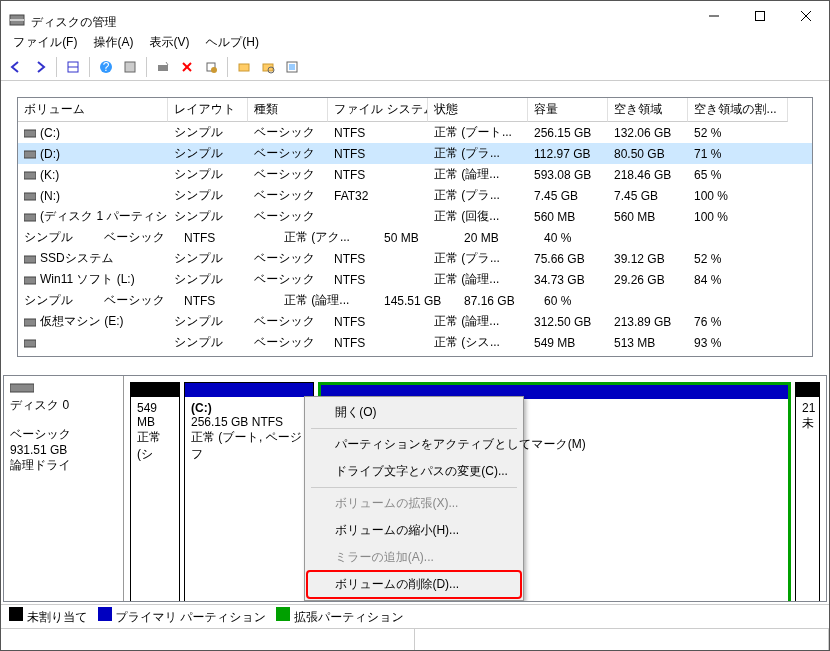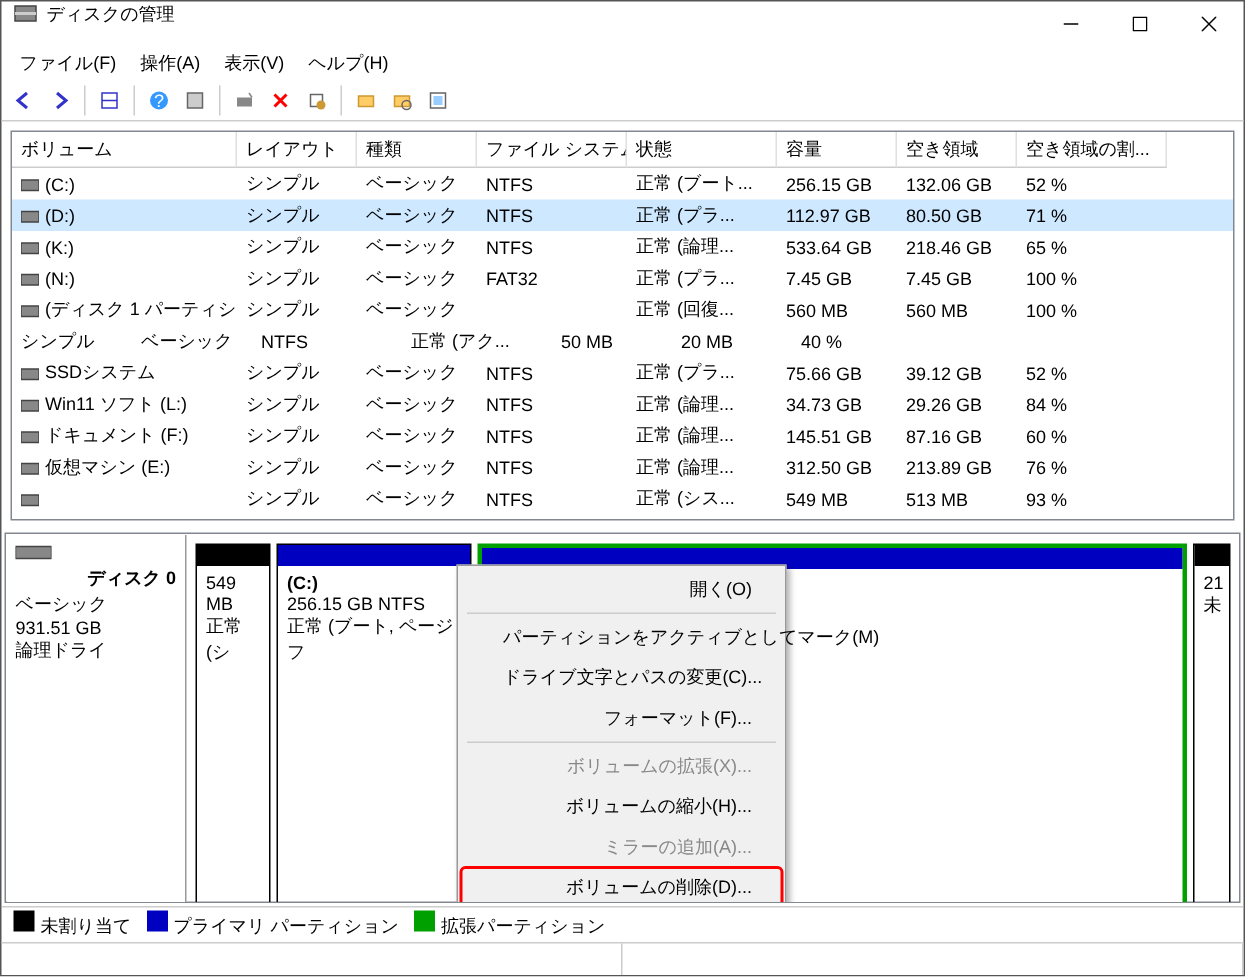--- a/index.html
+++ b/index.html
@@ -1,54 +1,54 @@
 <!DOCTYPE html>
 <html><head>
 <meta charset="utf-8">
 <style>
 * { box-sizing: border-box; margin: 0; padding: 0; font-family: "Meiryo UI", "MS UI Gothic", sans-serif; font-size: 12px; }
 body { background: #fff; color: #000; }
 .window { width: 830px; height: 651px; border: 1px solid #555; display: flex; flex-direction: column; background: #fff; }
-.titlebar { height: 30px; display: flex; align-items: flex-start; padding: 0 0 0 8px; }
+.titlebar { height: 30px; display: flex; align-items: flex-end; padding: 0 0 0 8px; }
 .titlebar .icon { margin-right: 6px; }
 .titlebar .title { flex: 1; font-size: 12px; }
 .winbtn { width: 46px; height: 30px; display: flex; align-items: center; justify-content: center; }
 .menubar { height: 22px; display: flex; align-items: center; padding: 0 4px; gap: 0; }
 .menuitem { padding: 3px 8px; }
 .toolbar { height: 28px; display: flex; align-items: center; padding: 2px 4px; gap: 2px; border-bottom: 1px solid #ccc; }
 .tbtn { width: 22px; height: 22px; display: flex; align-items: center; justify-content: center; border: 1px solid transparent; }
 .tbtn svg { pointer-events: none; }
 .tsep { width: 1px; height: 20px; background: #ccc; margin: 0 3px; }
 .content { flex: 1; display: flex; flex-direction: column; overflow: hidden; }
-.listview { border: 1px solid #828790; margin: 6px; flex: 0 0 auto; }
+.listview { border: 1px solid #828790; margin: 16px; flex: 0 0 auto; }
 .listheader { display: flex; background: #fff; }
 .listheader .col { padding: 3px 6px; border-right: 1px solid #e0e0e0; border-bottom: 1px solid #ccc; background: #fff; white-space: nowrap; overflow: hidden; }
 .listbody { max-height: 234px; overflow-y: auto; }
 .row { display: flex; padding: 1px 0; }
 .row.selected { background: #cde8ff; }
 .cell { padding: 1px 6px; white-space: nowrap; overflow: hidden; display: flex; align-items: center; gap: 4px; }
 .volicon { width: 12px; height: 12px; display: inline-block; }
 .diskview { flex: 1; border: 1px solid #828790; margin: 2px; overflow: auto; }
 .diskrow { display: flex; border-bottom: 1px solid #999; min-height: 90px; }
 .disklabel { width: 120px; border-right: 1px solid #999; padding: 6px; background: #fff; }
-.disklabel .dname { font-weight: bold; margin-bottom: 0; text-align: right; }
+.disklabel .dname { font-weight: normal; margin-bottom: 12px; }
 .diskparts { flex: 1; display: flex; padding: 6px; gap: 4px; position: relative; }
 .part { border: 1px solid #000; display: flex; flex-direction: column; position: relative; }
 .part .stripe { height: 14px; }
 .part .pbody { padding: 4px 6px; font-size: 11px; flex: 1; }
 .part .pbody .ptitle { font-weight: bold; }
 .stripe.primary { background: #0000c0; }
 .stripe.system { background: #000; }
 .stripe.unalloc { background: #000; }
 .part.ext-wrap { border: 3px solid #00a000; padding: 0; background: #fff; }
 .legend { height: 24px; display: flex; align-items: center; gap: 10px; padding: 0 8px; border-top: 1px solid #ccc; }
 .legend .sw { width: 14px; height: 14px; display: inline-block; margin-right: 4px; }
 .statusbar { height: 22px; border-top: 1px solid #ccc; display: flex; }
 .statusbar > div { border-right: 1px solid #ccc; width: 50%; }
-.context-menu { position: absolute; background: #f0f0f0; border: 1px solid #999; box-shadow: 2px 2px 4px rgba(0,0,0,0.3); padding: 2px; z-index: 100; width: 220px; text-align: right; }
+.context-menu { position: absolute; background: #f0f0f0; border: 1px solid #999; box-shadow: 2px 2px 4px rgba(0,0,0,0.3); padding: 2px; z-index: 100; width: 220px; }
 .ctx-item { padding: 5px 20px 5px 28px; white-space: nowrap; }
 .ctx-item.disabled { color: #888; }
 .ctx-sep { height: 1px; background: #ccc; margin: 2px 4px; }
 .ctx-item.highlighted { outline: 2px solid red; outline-offset: -1px; border-radius: 3px; }
 </style>
 </head>
 <body>
 
 <div class="window">
 
@@ -193,21 +193,21 @@
             <div class="cell" style="width:100px">71 %</div>
           </div>
           <div class="row">
             <div class="cell" style="width:150px"><span class="volicon"><svg width="12" height="12">
                   <rect x="0" y="3" width="12" height="7" fill="#888" stroke="#444"></rect>
                 </svg></span>(K:)</div>
             <div class="cell" style="width:80px">シンプル</div>
             <div class="cell" style="width:80px">ベーシック</div>
             <div class="cell" style="width:100px">NTFS</div>
             <div class="cell" style="width:100px">正常 (論理...</div>
-            <div class="cell" style="width:80px">533.64 GB</div>
+            <div class="cell" style="width:80px">593.08 GB</div>
             <div class="cell" style="width:80px">218.46 GB</div>
             <div class="cell" style="width:100px">65 %</div>
           </div>
           <div class="row">
             <div class="cell" style="width:150px"><span class="volicon"><svg width="12" height="12">
                   <rect x="0" y="3" width="12" height="7" fill="#888" stroke="#444"></rect>
                 </svg></span>(N:)</div>
             <div class="cell" style="width:80px">シンプル</div>
             <div class="cell" style="width:80px">ベーシック</div>
             <div class="cell" style="width:100px">FAT32</div>
@@ -255,23 +255,20 @@
                 </svg></span>Win11 ソフト (L:)</div>
             <div class="cell" style="width:80px">シンプル</div>
             <div class="cell" style="width:80px">ベーシック</div>
             <div class="cell" style="width:100px">NTFS</div>
             <div class="cell" style="width:100px">正常 (論理...</div>
             <div class="cell" style="width:80px">34.73 GB</div>
             <div class="cell" style="width:80px">29.26 GB</div>
             <div class="cell" style="width:100px">84 %</div>
           </div>
           <div class="row">
-            <div class="cell" style="width:150px"><span class="volicon"><svg width="12" height="12">
-                  <rect x="0" y="3" width="12" height="7" fill="#888" stroke="#444"></rect>
-                </svg></span>ドキュメント (F:)</div>
             <div class="cell" style="width:80px">シンプル</div>
             <div class="cell" style="width:80px">ベーシック</div>
             <div class="cell" style="width:100px">NTFS</div>
             <div class="cell" style="width:100px">正常 (論理...</div>
             <div class="cell" style="width:80px">145.51 GB</div>
             <div class="cell" style="width:80px">87.16 GB</div>
             <div class="cell" style="width:100px">60 %</div>
           </div>
           <div class="row">
             <div class="cell" style="width:150px"><span class="volicon"><svg width="12" height="12">
@@ -374,21 +371,20 @@
                 <div>21</div>
                 <div>未</div>
               </div>
           </div>
 
           <div class="context-menu" style="left:180px;top:20px">
             <div class="ctx-item">開く(O)</div>
             <div class="ctx-sep"></div>
             <div class="ctx-item">パーティションをアクティブとしてマーク(M)</div>
             <div class="ctx-item">ドライブ文字とパスの変更(C)...</div>
-            <div class="ctx-item">フォーマット(F)...</div>
             <div class="ctx-sep"></div>
             <div class="ctx-item disabled">ボリュームの拡張(X)...</div>
             <div class="ctx-item">ボリュームの縮小(H)...</div>
             <div class="ctx-item disabled">ミラーの追加(A)...</div>
             <div class="ctx-item highlighted">ボリュームの削除(D)...</div>
 
           </div>
         </div>
       </div>
 

